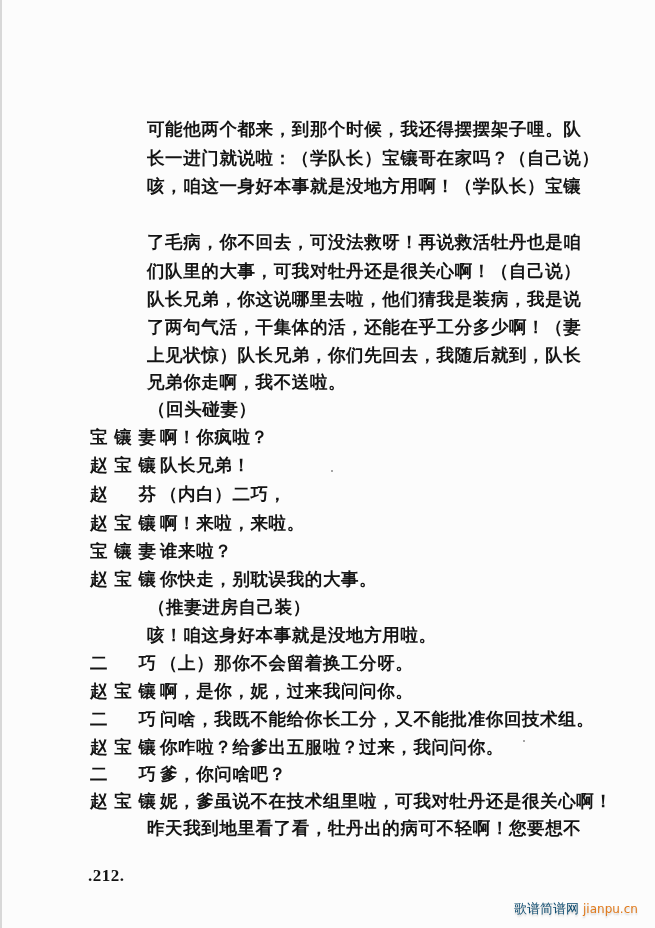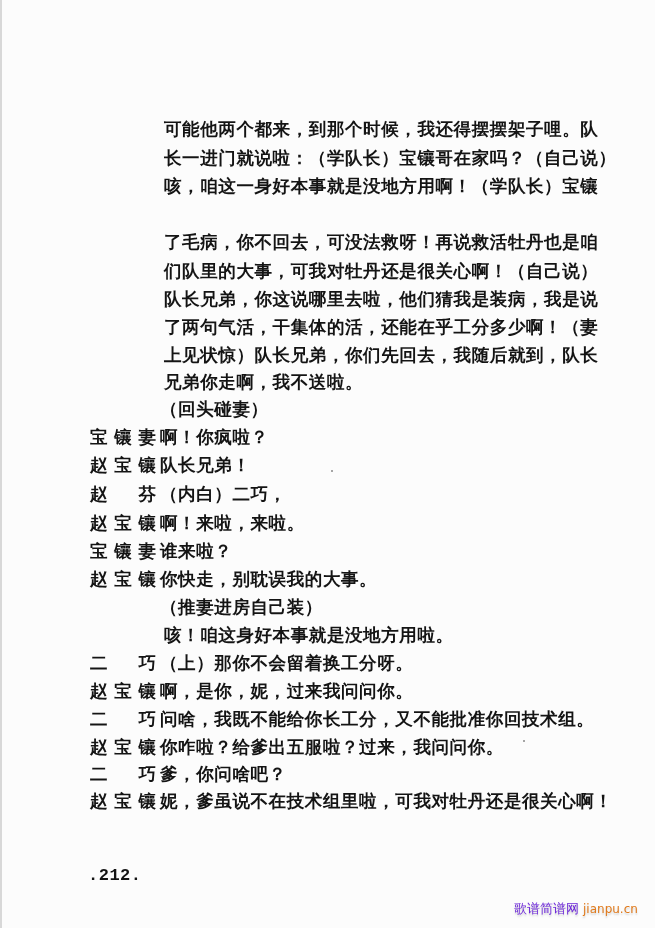--- a/index.html
+++ b/index.html
@@ -28,61 +28,61 @@
       background: #d8d8d8;
     }
     .line {
       position: absolute;
       font-size: 17.5px;
       line-height: 22px;
       font-weight: bold;
       white-space: nowrap;
       letter-spacing: 0.6px;
     }
-    .prose { left: 164px; }
+    .prose { left: 147px; }
     .speaker {
       position: absolute;
       left: 90px;
       font-size: 17.5px;
       line-height: 22px;
       font-weight: bold;
       white-space: nowrap;
       width: 66px;
       text-align: justify;
       text-align-last: justify;
     }
     .speech {
       position: absolute;
       left: 160px;
       font-size: 17.5px;
       line-height: 22px;
       font-weight: bold;
       white-space: nowrap;
       letter-spacing: 0.6px;
     }
-    .stage { left: 160px; }
+    .stage { left: 148px; }
     .page-number {
       position: absolute;
       left: 88px;
       top: 843px;
-      font-family: Liberation Mono, monospace;
+      font-family: Liberation Serif, serif;
       font-weight: bold;
       font-size: 17px;
       letter-spacing: 0.5px;
     }
     .watermark {
       position: absolute;
       left: 514px;
       top: 900px;
       font-size: 13px;
       color: #8c8c8c;
       white-space: nowrap;
       text-shadow: 0 2px 2px rgba(0,0,0,0.18);
     }
-    .watermark .cn-part { color: #6d28d9; }
+    .watermark .cn-part { color: #0c4a6e; }
     .watermark .url-part { color: #e07a1c; margin-left: 4px; font-size: 12px; }
     .stray-dot {
       position: absolute;
       width: 2px; height: 2px;
       background: #888;
       border-radius: 1px;
     }
   </style>
 </head>
 <body>
@@ -148,20 +148,21 @@
   </div>
   <div>
     <div class="speaker" style="top:763px">二　巧</div>
     <div class="speech" style="top:763px">爹，你问啥吧？</div>
   </div>
   <div>
     <div class="speaker" style="top:790px">赵宝镶</div>
     <div class="speech" style="top:790px">妮，爹虽说不在技术组里啦，可我对牡丹还是很关心啊！</div>
   </div>
 
+  <div class="line prose" style="top:817px">昨天我到地里看了看，牡丹出的病可不轻啊！您要想不</div>
 
   <div class="page-number" style="top:866px">.212.</div>
 
   <div class="stray-dot" style="left:331px;top:470px"></div>
   <div class="stray-dot" style="left:523px;top:740px"></div>
 
   <div class="watermark">
     <span class="cn-part">歌谱简谱网</span><span class="url-part">jianpu.cn</span>
   </div>
 </div>

